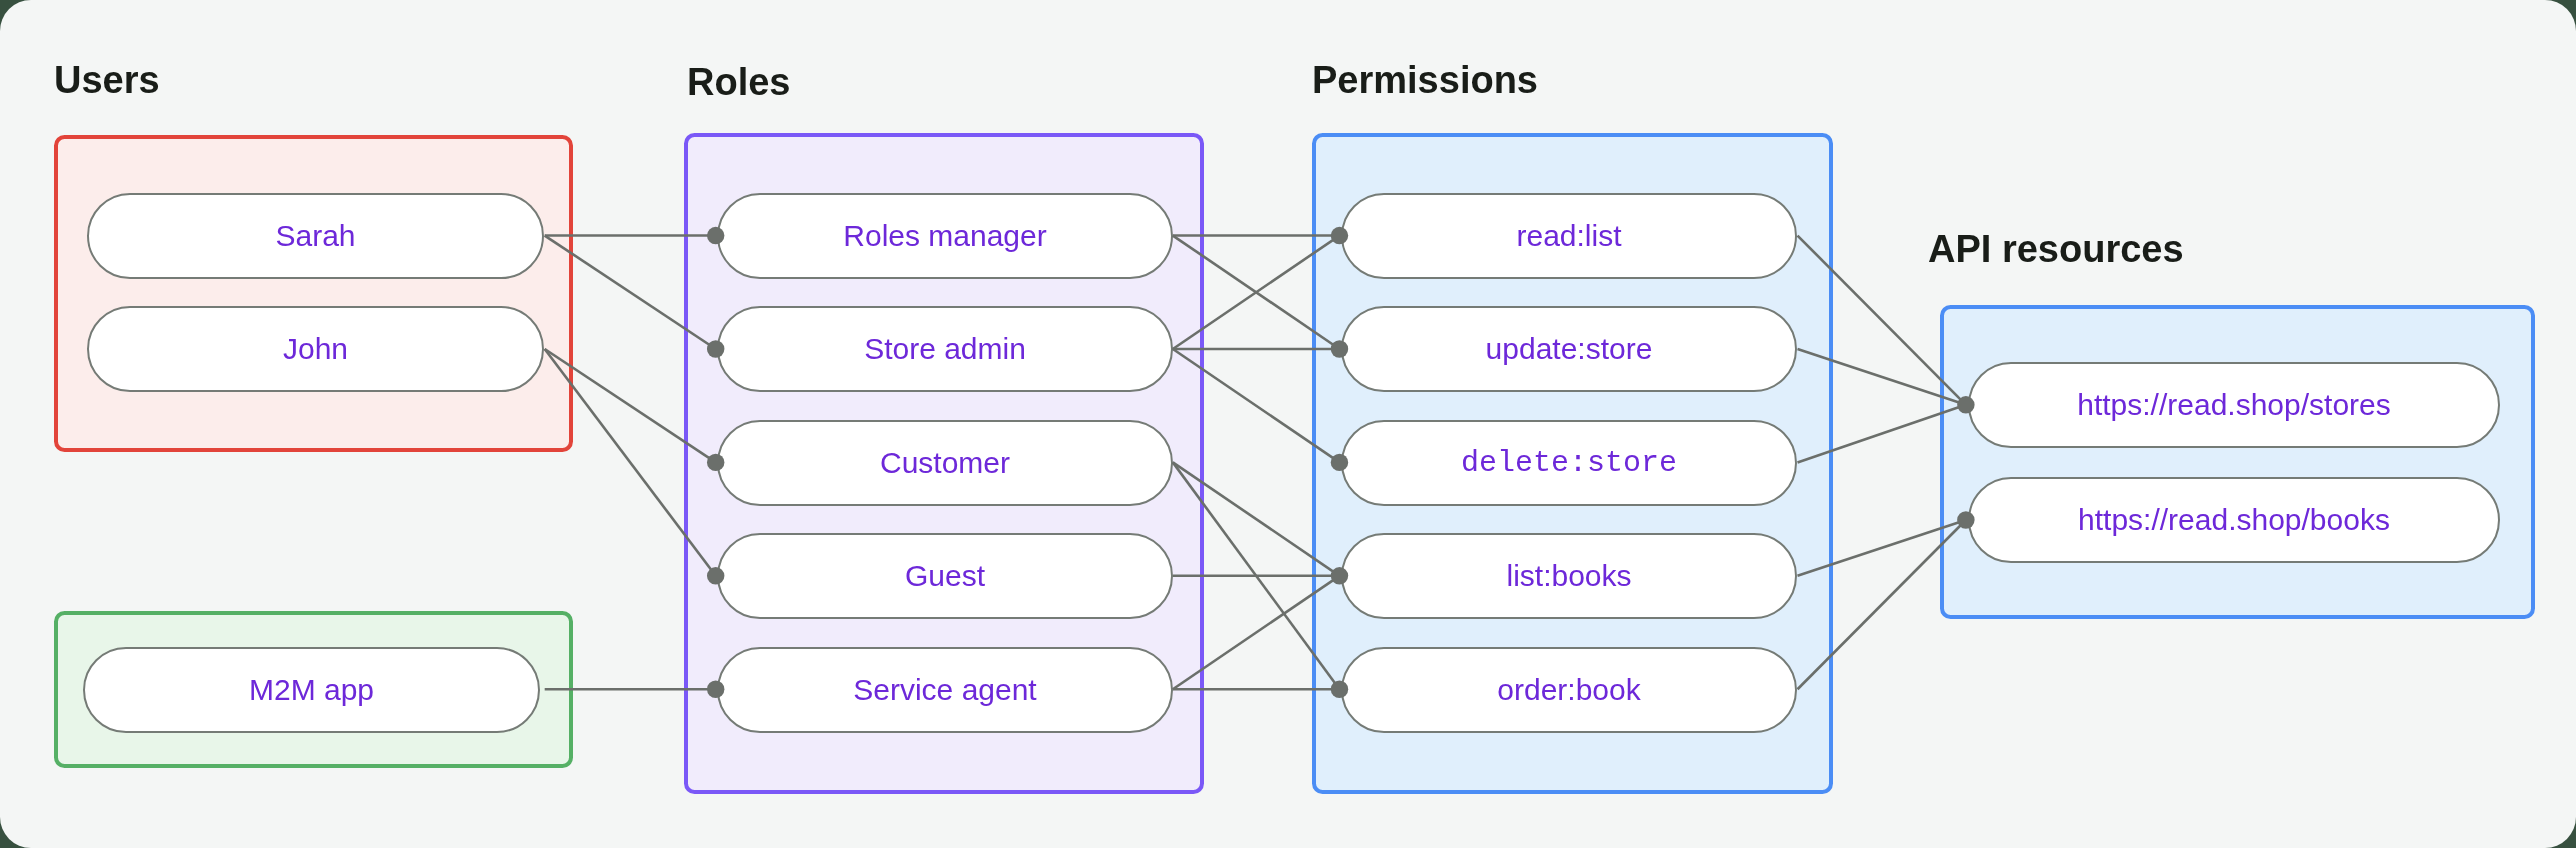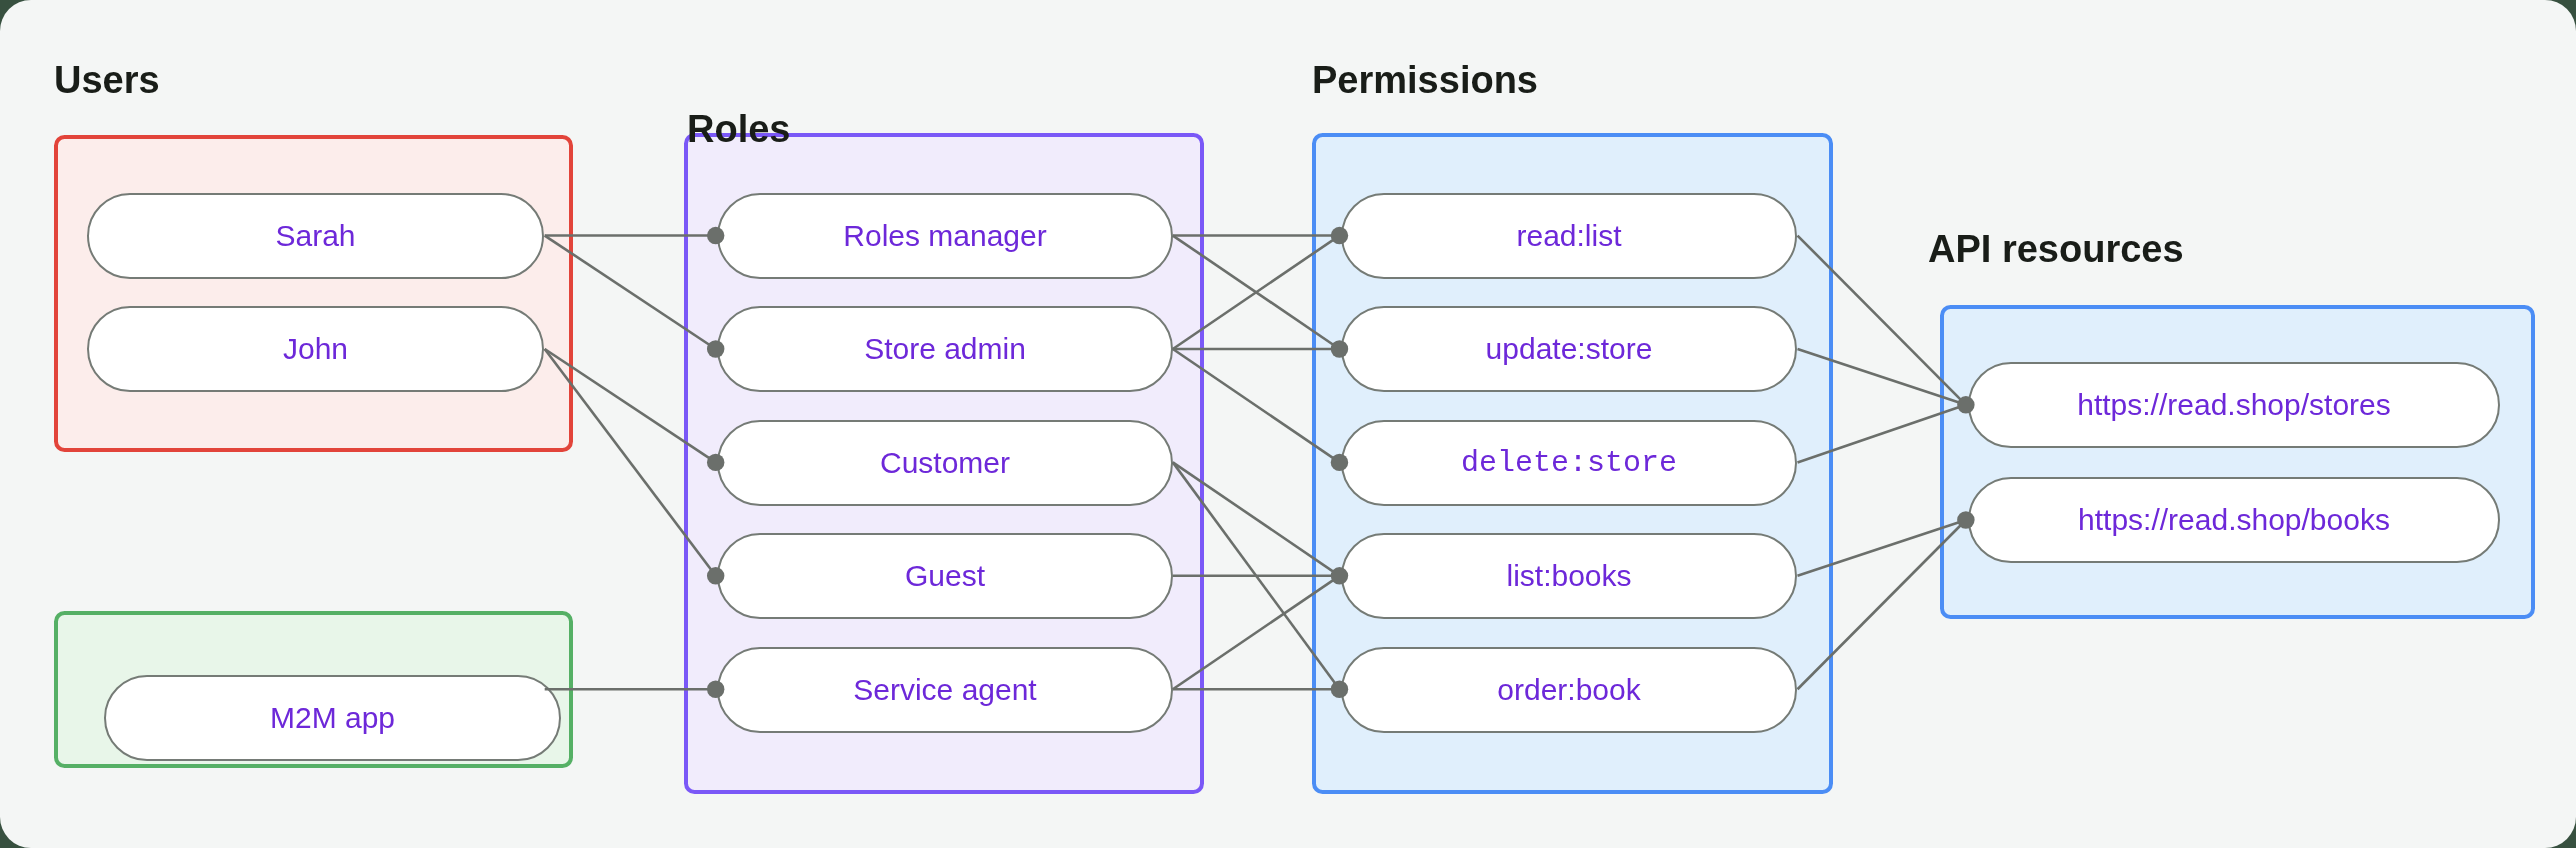--- a/index.html
+++ b/index.html
@@ -26,40 +26,40 @@
   .glabel{
     position:absolute;
     z-index:1;
     font-size:38px;
     line-height:1;
     font-weight:600;
     color:#191d18;
     white-space:nowrap;
   }
   #lbl-users{left:54px;top:61px;}
-  #lbl-roles{left:687px;top:63px;margin-top:47px;}
+  #lbl-roles{left:687px;top:63px;}
   #lbl-permissions{left:1312px;top:61px;}
   #lbl-m2m{left:54px;top:546px;}
   #lbl-api{left:1928px;top:230px;}
   .pill{
     position:absolute;
     z-index:2;
     box-sizing:border-box;
     height:86px;
     border-radius:43px;
     border:2.6px solid #757b76;
     background:#ffffff;
     display:flex;align-items:center;justify-content:center;
     font-size:30px;
     color:#6d28d9;
     white-space:nowrap;
   }
   #node-sarah{left:87px;top:193px;width:457px;}
   #node-john{left:87px;top:306px;width:457px;}
-  #node-m2m_app{left:104px;top:647px;width:457px;margin-top:28px;}
+  #node-m2m_app{left:83px;top:647px;width:457px;}
   #node-store_manager{left:717px;top:193px;width:456px;}
   #node-store_admin{left:717px;top:306px;width:456px;}
   #node-customer{left:717px;top:420px;width:456px;}
   #node-guest{left:717px;top:533px;width:456px;}
   #node-service_agent{left:717px;top:647px;width:456px;}
   #node-read_store{left:1341px;top:193px;width:456px;}
   #node-update_store{left:1341px;top:306px;width:456px;}
   #node-delete_store{left:1341px;top:420px;width:456px;font-family:Liberation Mono, monospace;}
   #node-list_books{left:1341px;top:533px;width:456px;}
   #node-order_book{left:1341px;top:647px;width:456px;}

